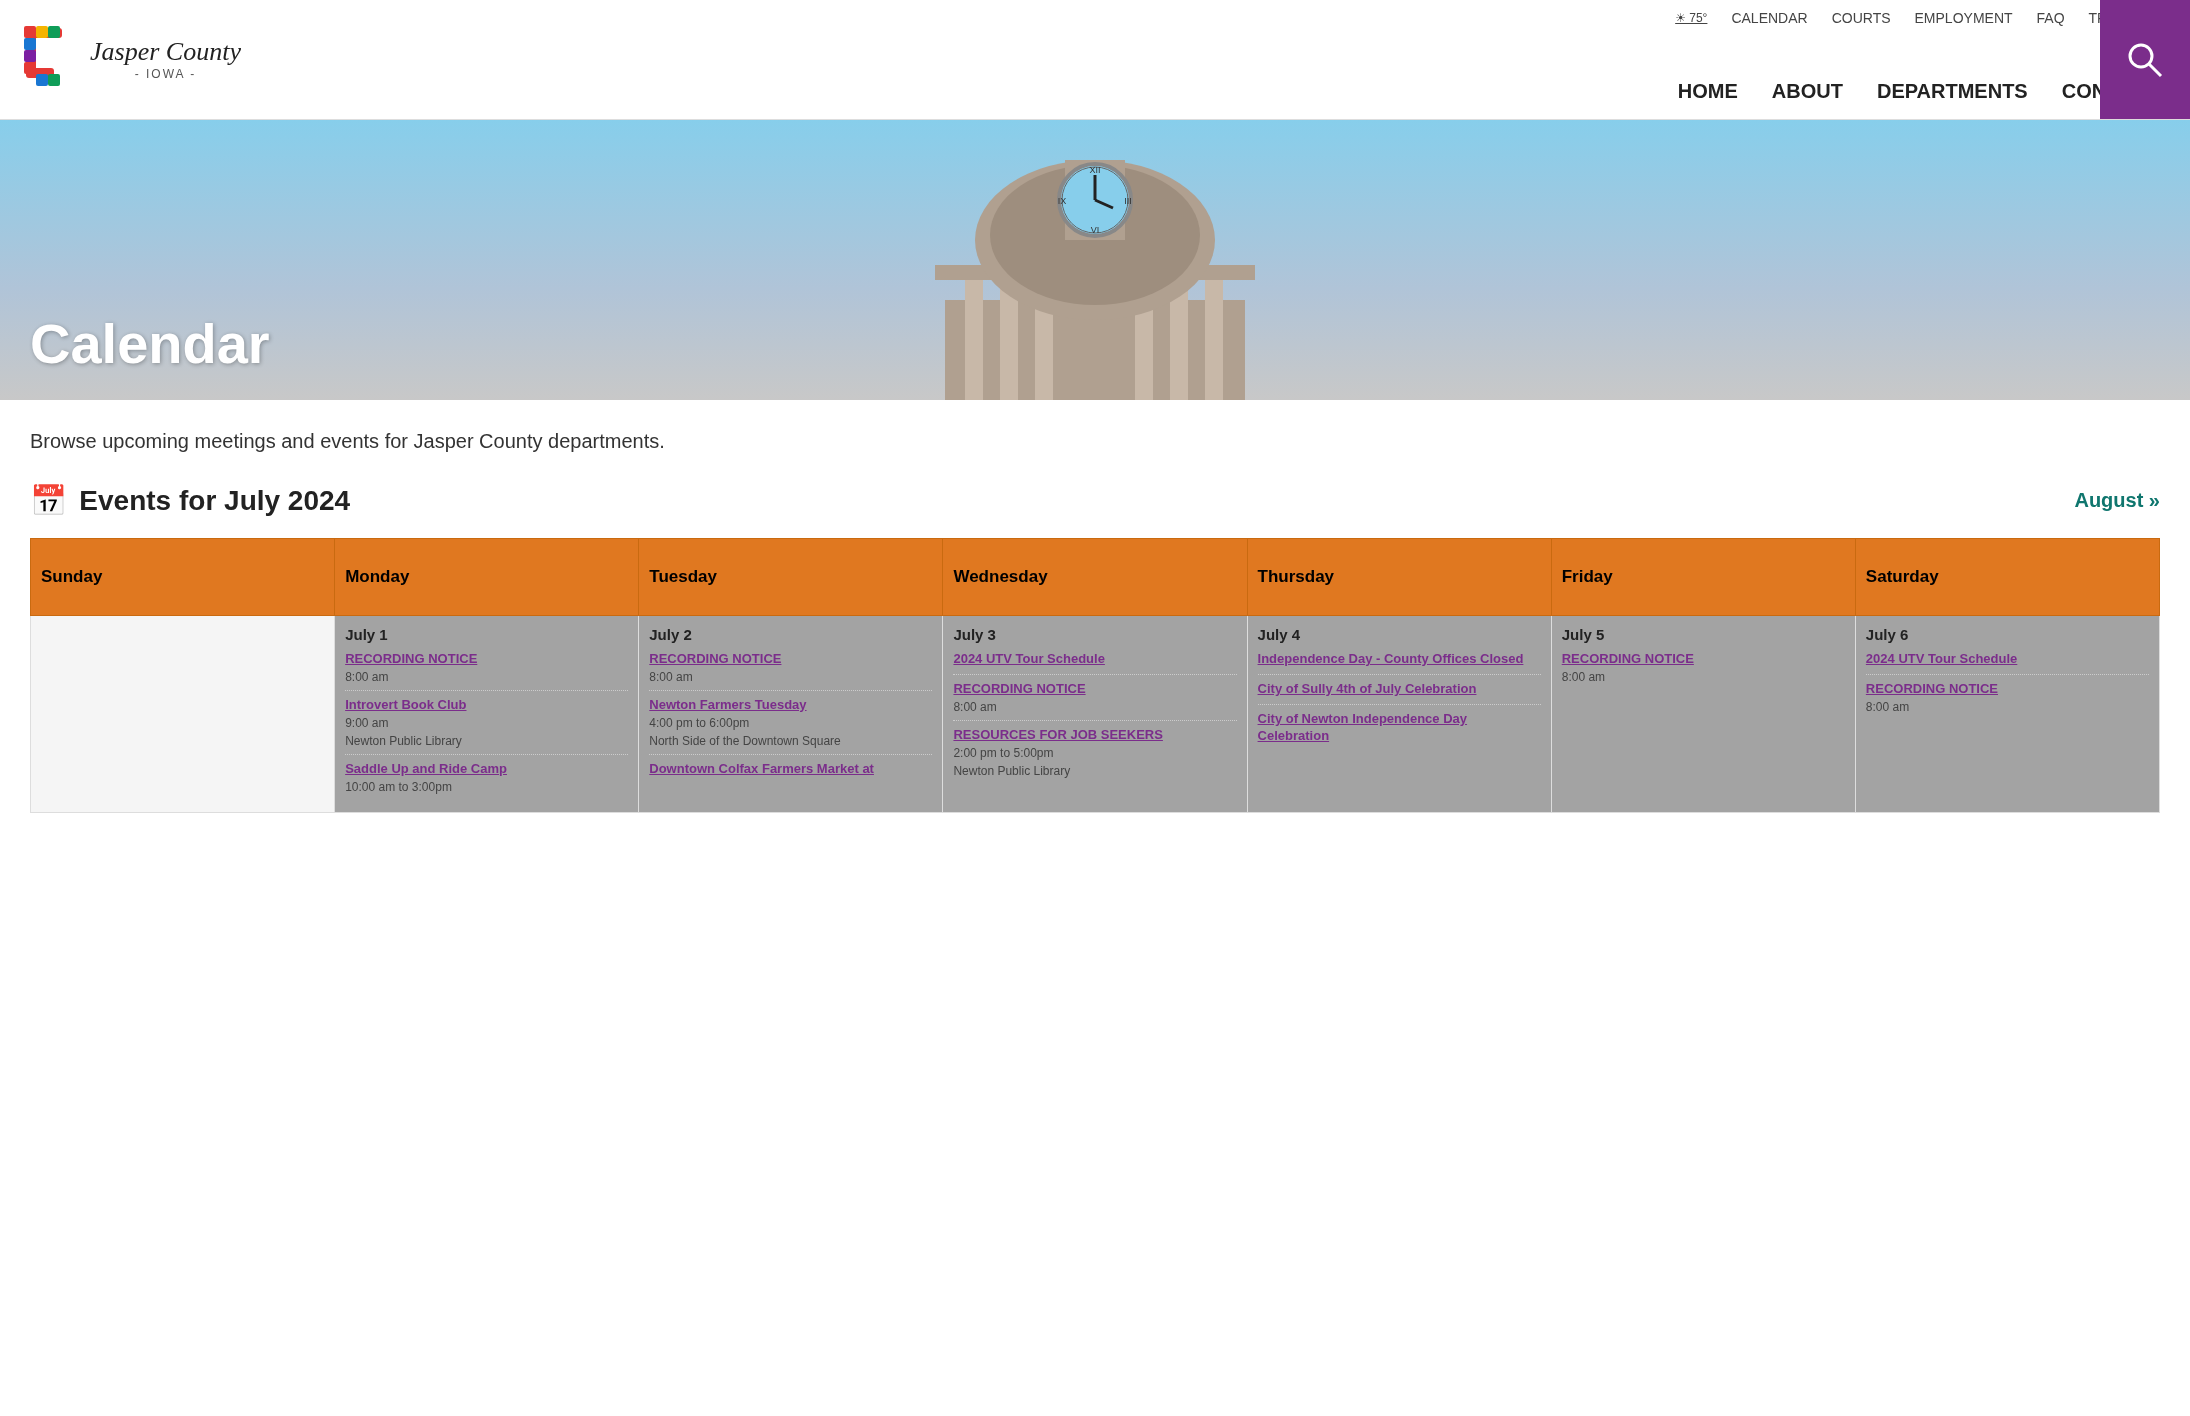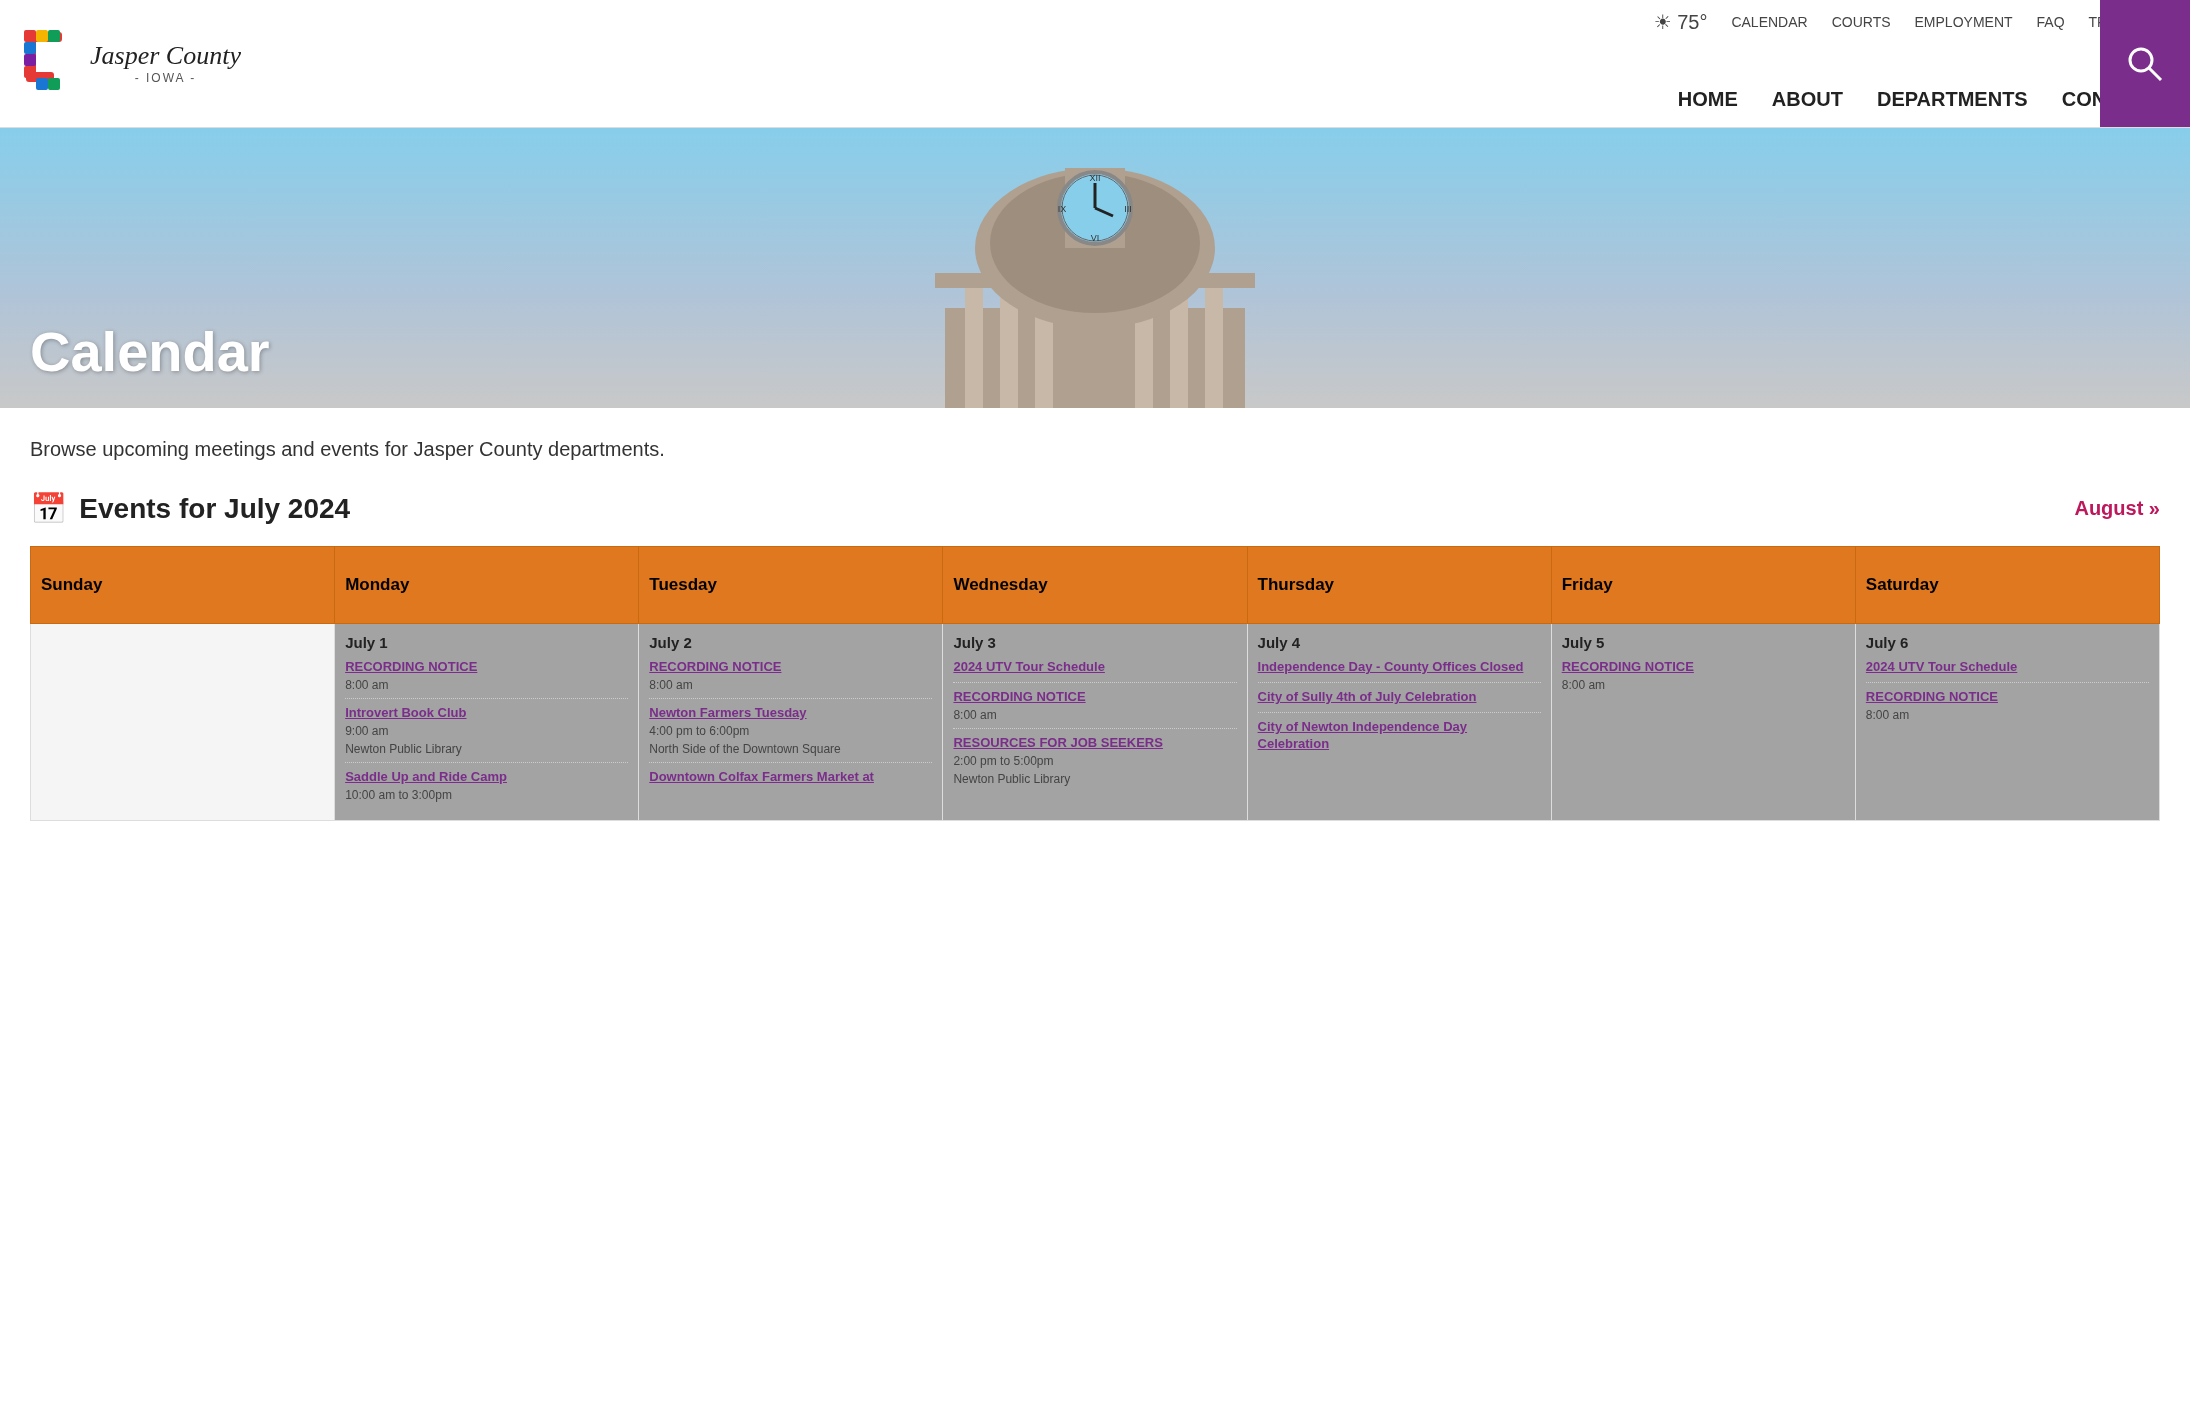--- a/index.html
+++ b/index.html
@@ -131,21 +131,21 @@
       align-items: center;
       gap: 12px;
       font-size: 28px;
       font-weight: 900;
       color: #222;
     }
     .calendar-icon {
       font-size: 30px;
     }
     .next-month-link {
-      color: #be185d;
+      color: #0f766e;
       font-size: 20px;
       font-weight: 600;
       text-decoration: none;
       cursor: pointer;
     }
 
     
     .calendar-table {
       width: 100%;
       border-collapse: collapse;
@@ -239,21 +239,21 @@
       </svg>
       <div>
         <div style="font-family:Georgia,serif;font-style:italic;font-size:26px;color:#222;line-height:1.1;">Jasper County</div>
         <div style="font-size:12px;letter-spacing:2px;color:#555;text-align:center;">- IOWA -</div>
       </div>
     </div>
   </div>
 
   <div class="nav-area">
     <div class="top-nav">
-      <span style="font-size:20px;">☀ 75°</span>
+      <span style="font-size:12px;text-decoration:underline;">☀ 75°</span>
       <a href="#">CALENDAR</a>
       <a href="#">COURTS</a>
       <a href="#">EMPLOYMENT</a>
       <a href="#">FAQ</a>
       <a href="#">TRANSLATE</a>
     </div>
     <div class="main-nav">
       <a href="#">HOME</a>
       <a href="#">ABOUT</a>
       <a href="#">DEPARTMENTS</a>

